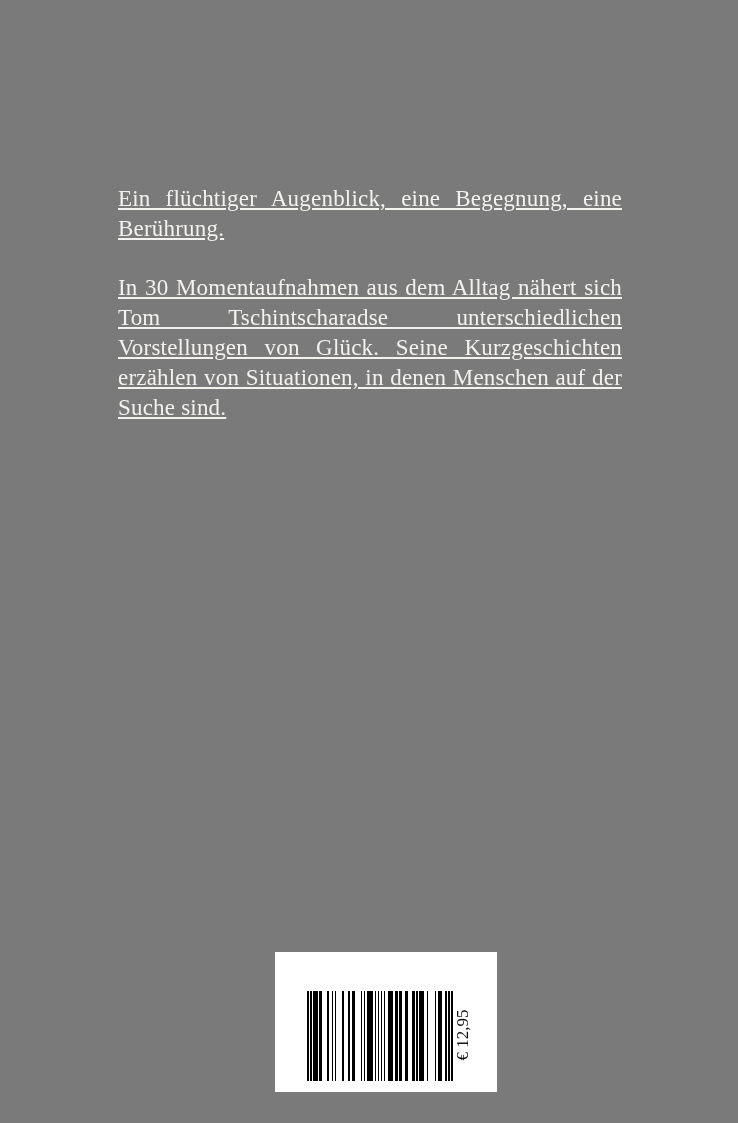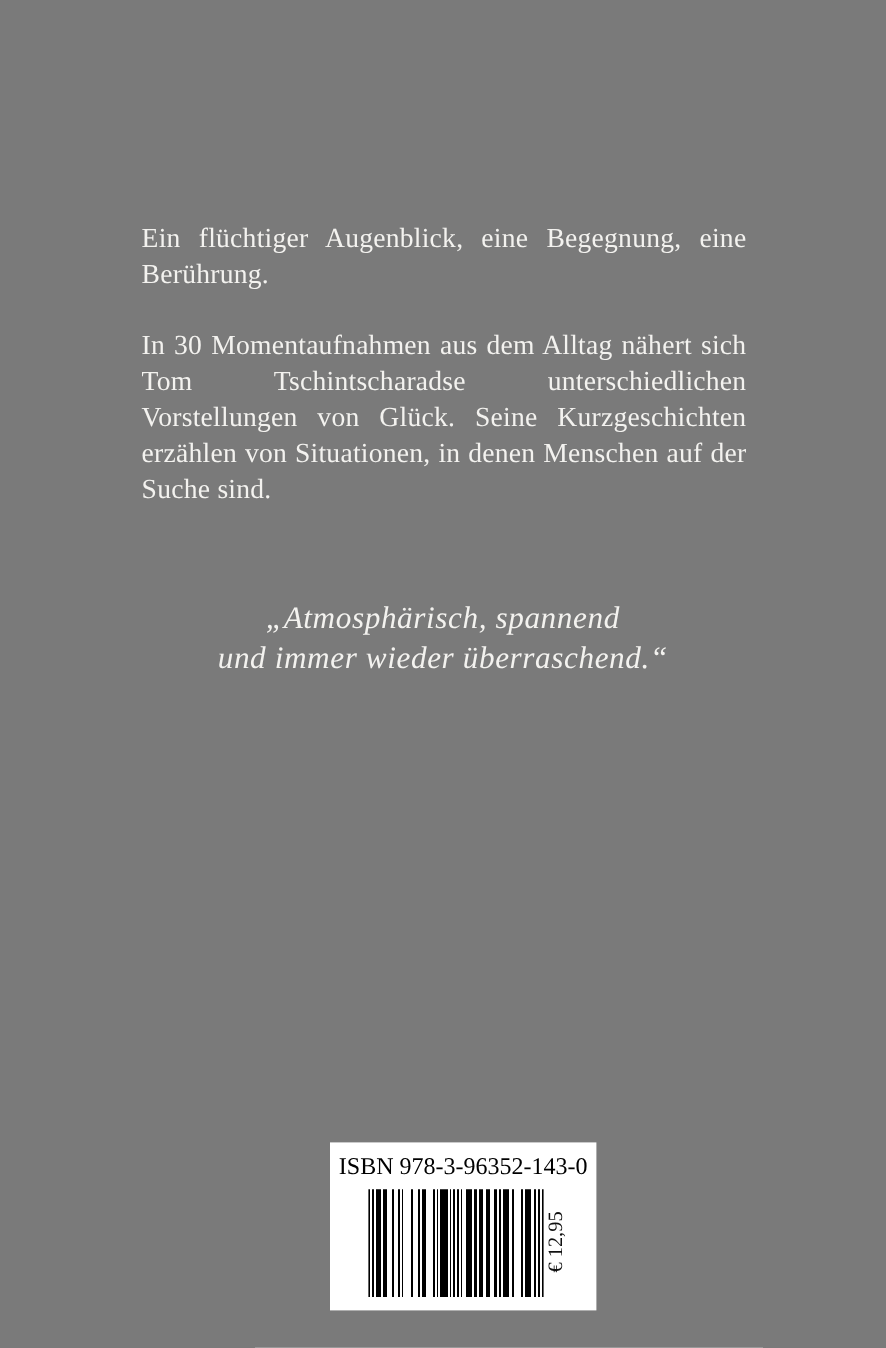--- a/index.html
+++ b/index.html
@@ -19,21 +19,21 @@
     position: absolute;
     left: 118px;
     top: 184px;
     width: 504px;
     color: #f3f2ef;
     font-size: 23px;
     line-height: 30px;
     text-align: justify;
     letter-spacing: 0.2px;
   }
-  .blurb p { margin: 0; }
+  .blurb p { margin: 0; text-decoration: underline; }
   .blurb p + p { margin-top: 29px; }
   .review-quote {
     position: absolute;
     left: 0;
     top: 498px;
     width: 738px;
     text-align: center;
     color: #f3f2ef;
     font-style: italic;
     font-size: 26px;
@@ -85,27 +85,22 @@
 </head>
 <body>
 
 <div class="cover">
 
   <div class="blurb">
     <p>Ein flüchtiger Augenblick, eine Begegnung, eine Berührung.</p>
     <p>In 30 Momentaufnahmen aus dem Alltag nähert sich Tom Tschintscharadse unterschiedlichen Vorstellungen von Glück. Seine Kurzgeschichten erzählen von Situationen, in denen Menschen auf der Suche sind.</p>
   </div>
 
-  <div class="review-quote">
-    <div>„Atmosphärisch, spannend</div>
-    <div>und immer wieder überraschend.“</div>
-  </div>
 
   <div class="barcode-box">
-    <div class="isbn-text">ISBN 978-3-96352-143-0</div>
     <svg class="barcode-bars" width="146" height="90" viewBox="0 0 95 90" preserveAspectRatio="none" shape-rendering="crispEdges">
         <rect x="0" y="0" width="1" height="90" fill="#000000"></rect>
         <rect x="2" y="0" width="1" height="90" fill="#000000"></rect>
         <rect x="4" y="0" width="3" height="90" fill="#000000"></rect>
         <rect x="8" y="0" width="2" height="90" fill="#000000"></rect>
         <rect x="13" y="0" width="1" height="90" fill="#000000"></rect>
         <rect x="16" y="0" width="1" height="90" fill="#000000"></rect>
         <rect x="18" y="0" width="1" height="90" fill="#000000"></rect>
         <rect x="23" y="0" width="1" height="90" fill="#000000"></rect>
         <rect x="27" y="0" width="1" height="90" fill="#000000"></rect>

